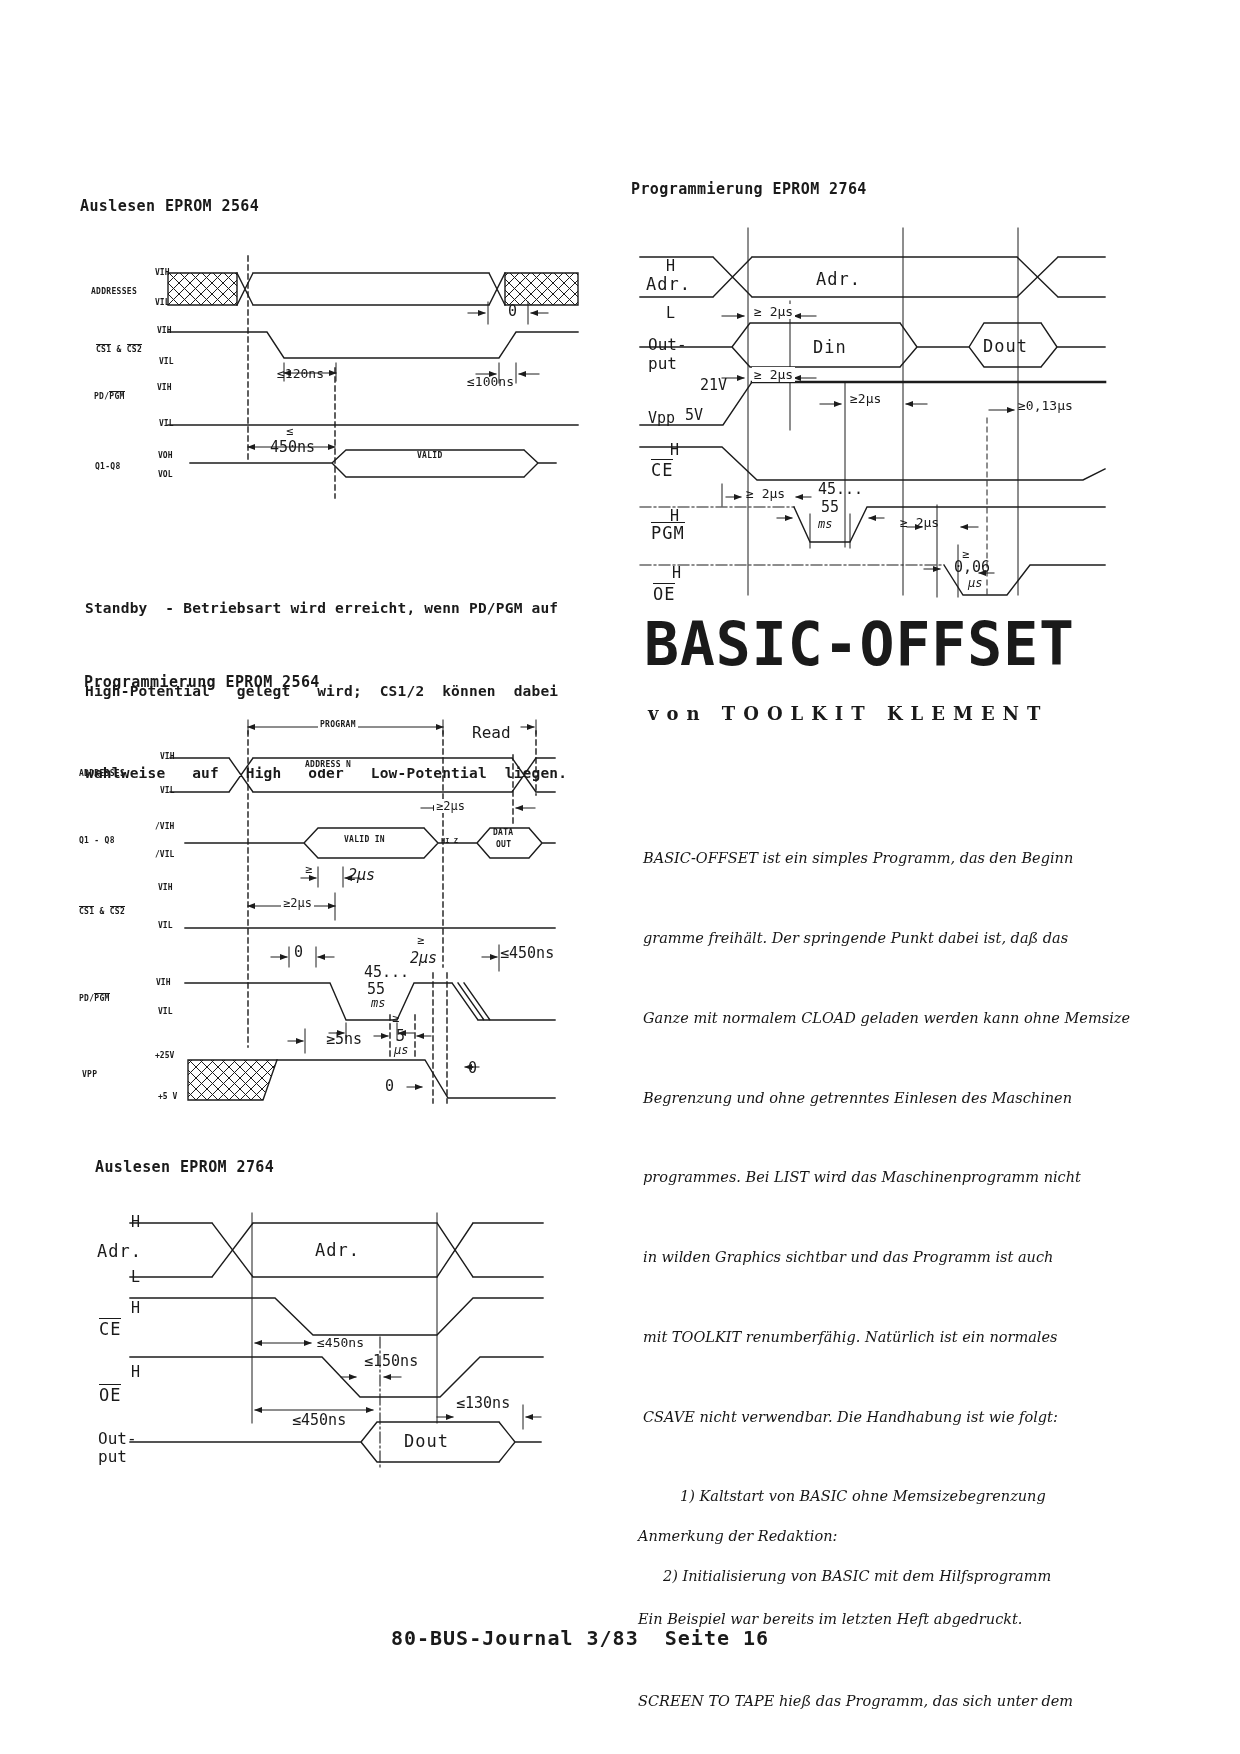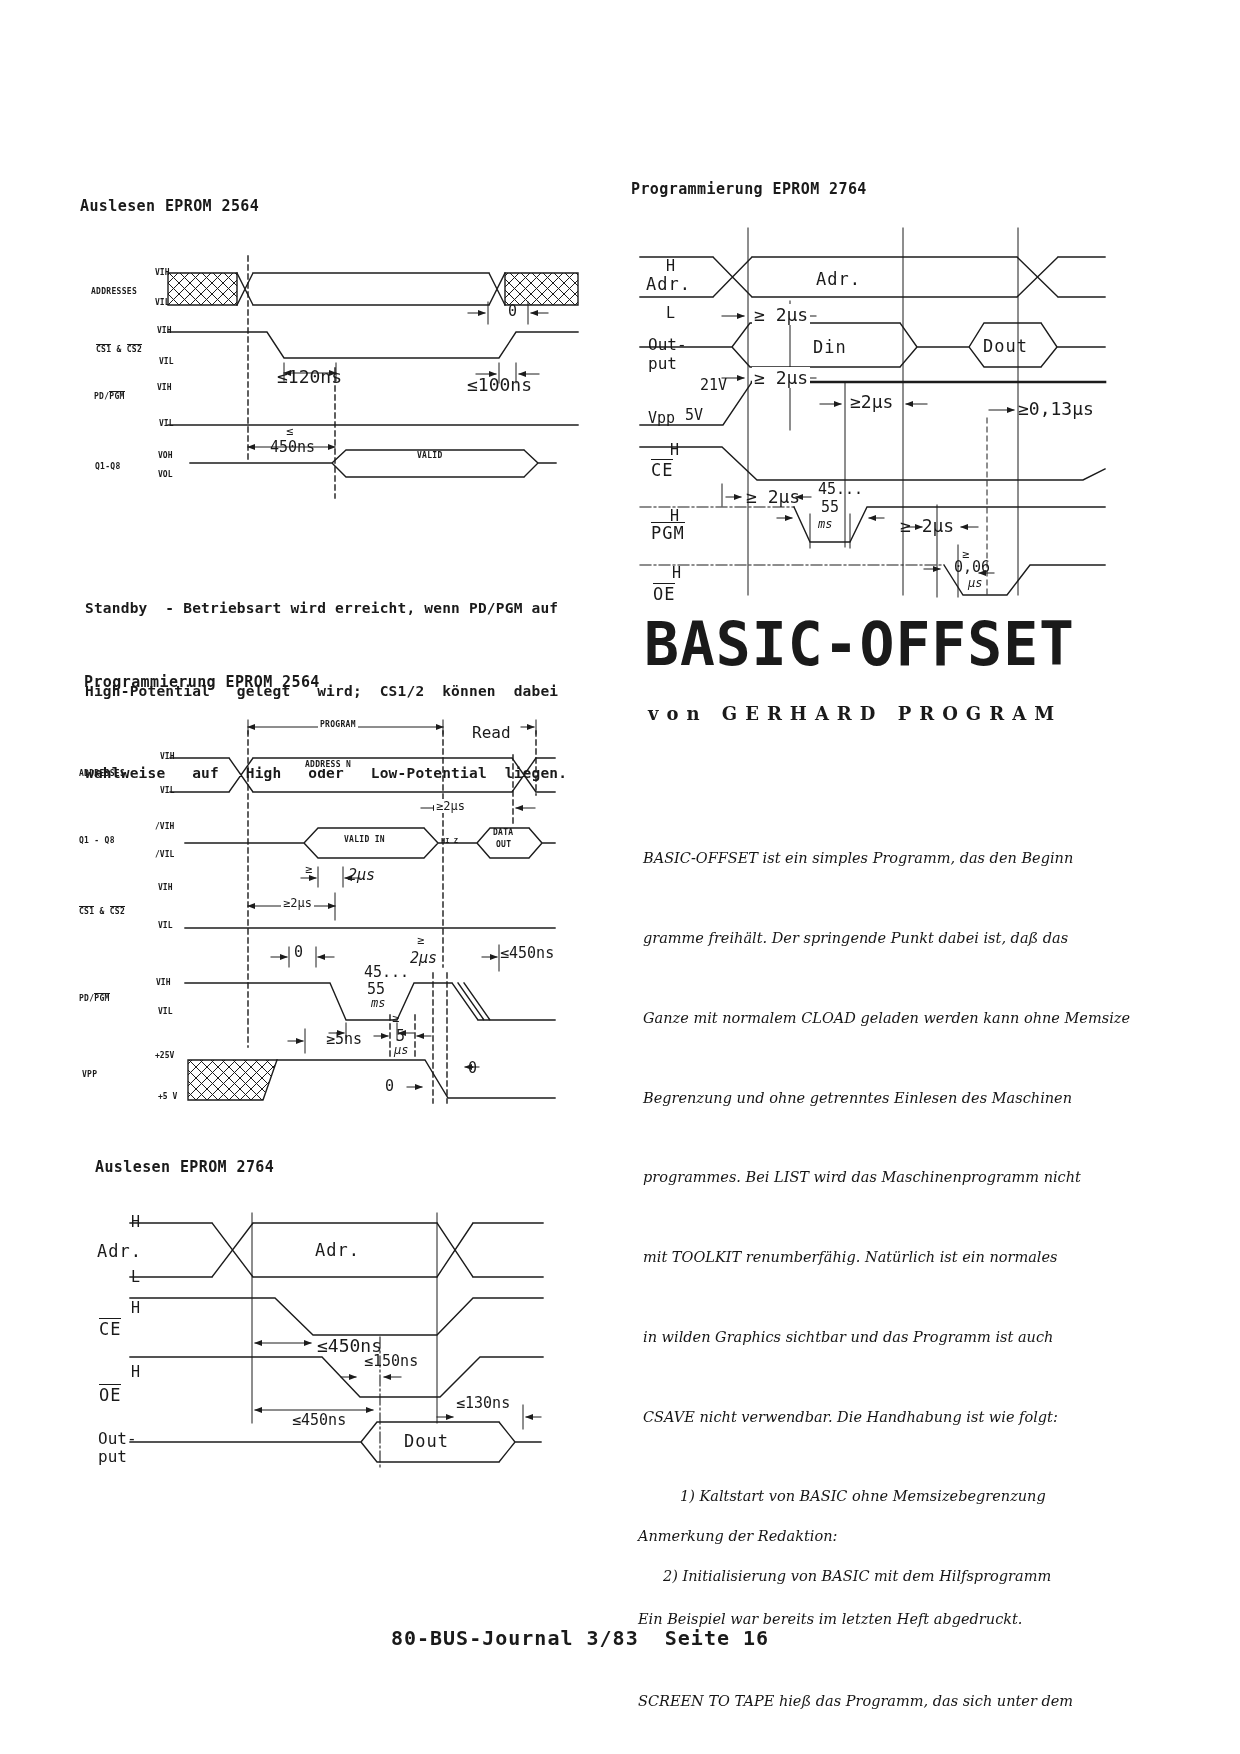--- a/index.html
+++ b/index.html
@@ -4,21 +4,21 @@
 <style>
   html,body{margin:0;padding:0;background:#e8e8e8}
   .page{position:relative;width:1240px;height:1754px;background:#ffffff;
         font-family:"DejaVu Sans Mono",monospace;color:#1a1a1a;overflow:hidden;margin:0 auto}
   .lb{position:absolute;white-space:pre;color:#1a1a1a}
   .h{font-size:15px;font-weight:bold;letter-spacing:.4px}
   .tiny{font-size:8px;font-weight:bold;letter-spacing:.3px}
   .t7{font-size:7px;font-weight:bold}
   .v8{font-size:8px;font-weight:bold}
   .dim{font-size:12px}
-  .dim14{font-size:18px}
+  .dim14{font-size:13px}
   .dim15{font-size:15px}
   .mono15{font-size:15px}
   .mono16{font-size:16px}
   .mono17{font-size:17px;letter-spacing:1px}
   .it{font-style:italic}
   .wbg{background:#fff;padding:0 2px}
   .ov{display:inline-block;border-top:1.4px solid #1a1a1a;padding-top:1px;line-height:1.1}
   .para{position:absolute;font-size:14.5px;font-weight:bold;letter-spacing:.2px;line-height:27.5px;white-space:pre}
   .hand{position:absolute;font-family:"DejaVu Serif",serif;font-style:italic;font-size:14.5px;
         line-height:26.6px;white-space:pre;color:#151515}
@@ -315,30 +315,30 @@
   <div class="lb dim15" style="left:821px;top:498px">55</div>
   <div class="lb dim it" style="left:818px;top:517px">ms</div>
   <div class="lb dim14" style="left:900px;top:515px">≥ 2μs</div>
   <div class="lb mono15" style="left:672px;top:564px">H</div>
   <div class="lb mono17" style="left:653px;top:583px"><span class="ov">OE</span></div>
   <div class="lb dim" style="left:962px;top:547px">≥</div>
   <div class="lb dim15" style="left:954px;top:558px">0,06</div>
   <div class="lb dim it" style="left:968px;top:576px">μs</div>
 
   <div class="title" style="left:644px;top:608px">BASIC-OFFSET</div>
-  <div class="byline" style="left:648px;top:703px">von GERHARD PROGRAM</div>
+  <div class="byline" style="left:648px;top:703px">von TOOLKIT KLEMENT</div>
 
   <div class="hand" style="left:643px;top:792px;width:420px">
     <div class="ln">BASIC-OFFSET ist ein simples Programm, das den Beginn</div>
     <div class="ln">gramme freihält. Der springende Punkt dabei ist, daß das</div>
     <div class="ln">Ganze mit normalem CLOAD geladen werden kann ohne Memsize</div>
     <div class="ln">Begrenzung und ohne getrenntes Einlesen des Maschinen</div>
     <div class="ln">programmes. Bei LIST wird das Maschinenprogramm nicht</div>
+    <div class="ln">in wilden Graphics sichtbar und das Programm ist auch</div>
     <div class="ln">mit TOOLKIT renumberfähig. Natürlich ist ein normales</div>
-    <div class="ln">in wilden Graphics sichtbar und das Programm ist auch</div>
     <div class="ln">CSAVE nicht verwendbar. Die Handhabung ist wie folgt:</div>
     <div class="ln" style="margin-left:37px">1) Kaltstart von BASIC ohne Memsizebegrenzung</div>
     <div class="ln" style="margin-left:20px">2) Initialisierung von BASIC mit dem Hilfsprogramm</div>
     
     
     
     
     
     
     

